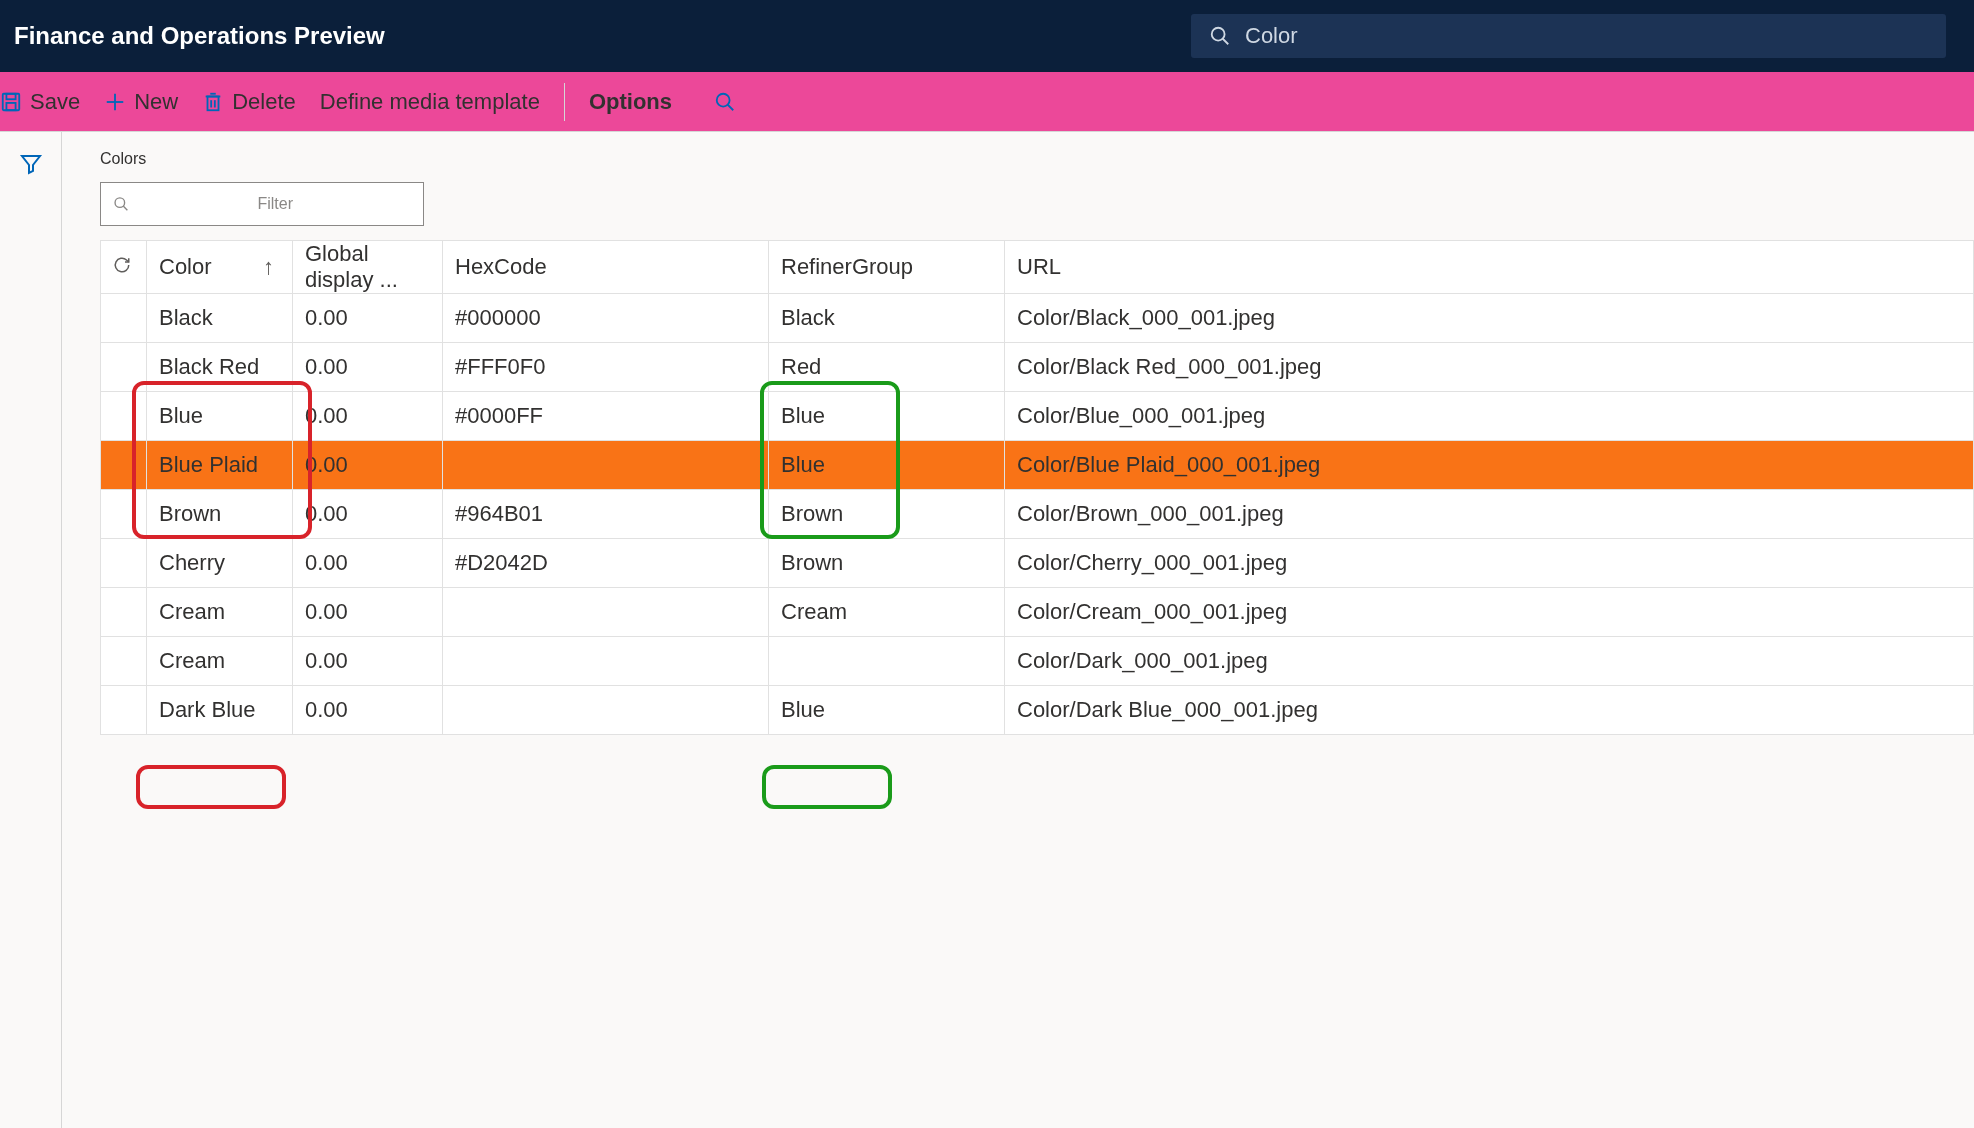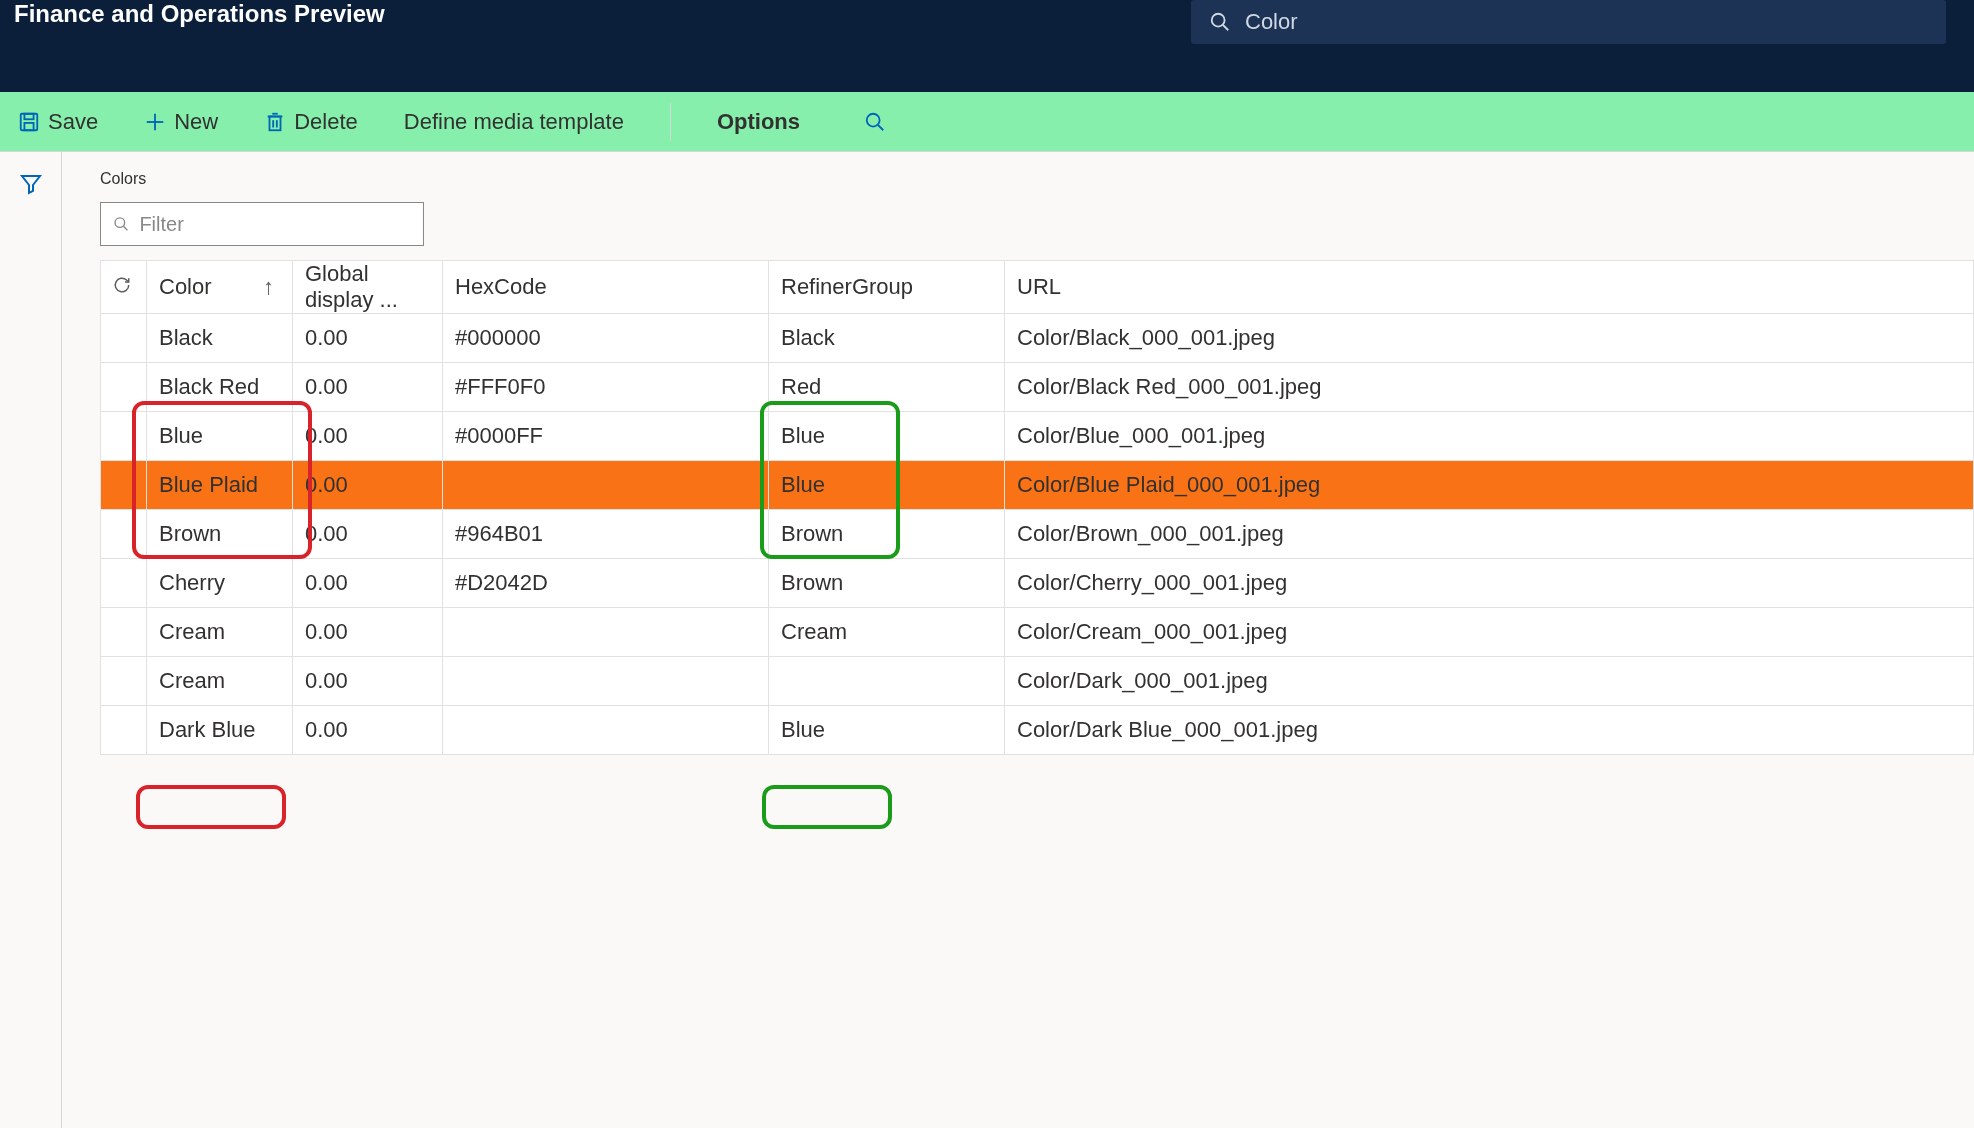--- a/index.html
+++ b/index.html
@@ -13,23 +13,23 @@
   color: #323130;
   background: #faf9f8;
   width: 1974px;
   height: 1128px;
   overflow: hidden;
 }
 
 
 .top-header {
   background: #0b1f3a;
-  height: 92px;
-  display: flex;
-  align-items: flex-start;
+  height: 72px;
+  display: flex;
+  align-items: center;
   padding: 0 14px;
 }
 .app-title {
   color: #ffffff;
   font-size: 24px;
   font-weight: 600;
   padding-left: 0;
 }
 .search-wrap {
   margin-left: auto;
@@ -51,27 +51,27 @@
   border: none;
   outline: none;
   color: #cfd8e3;
   font-size: 22px;
   width: 100%;
 }
 .search-box input::placeholder { color: #cfd8e3; }
 
 
 .command-bar {
-  background: #86efac;
+  background: #ec4899;
   height: 60px;
   display: flex;
   align-items: center;
   border-bottom: 1px solid #d6d6d6;
-  padding: 0 18px;
-  gap: 46px;
+  padding: 0 0;
+  gap: 24px;
 }
 .cmd {
   display: flex;
   align-items: center;
   gap: 8px;
   font-size: 22px;
   color: #323130;
   cursor: pointer;
 }
 .cmd svg { flex-shrink: 0; }
@@ -116,23 +116,24 @@
   background: #ffffff;
   display: flex;
   align-items: center;
   gap: 10px;
   padding: 0 12px;
   margin-bottom: 14px;
 }
 .filter-box input {
   border: none;
   outline: none;
-  font-size: 20px;
+  font-size: 16px;
   width: 100%;
   color: #4c1d95;
+  text-align: center;
 }
 .filter-box input::placeholder { color: #8a8886; }
 
 
 table.grid {
   border-collapse: collapse;
   width: 100%;
 }
 table.grid th, table.grid td {
   border: 1px solid #e1e1e1;

